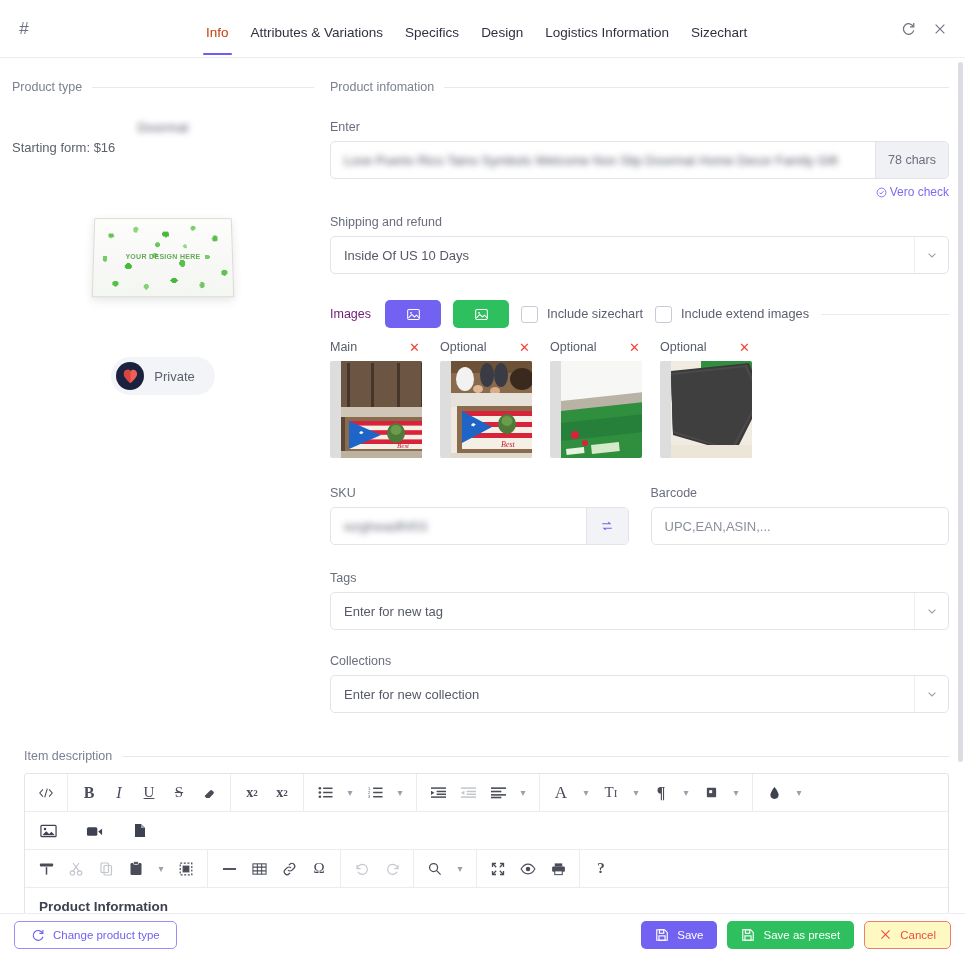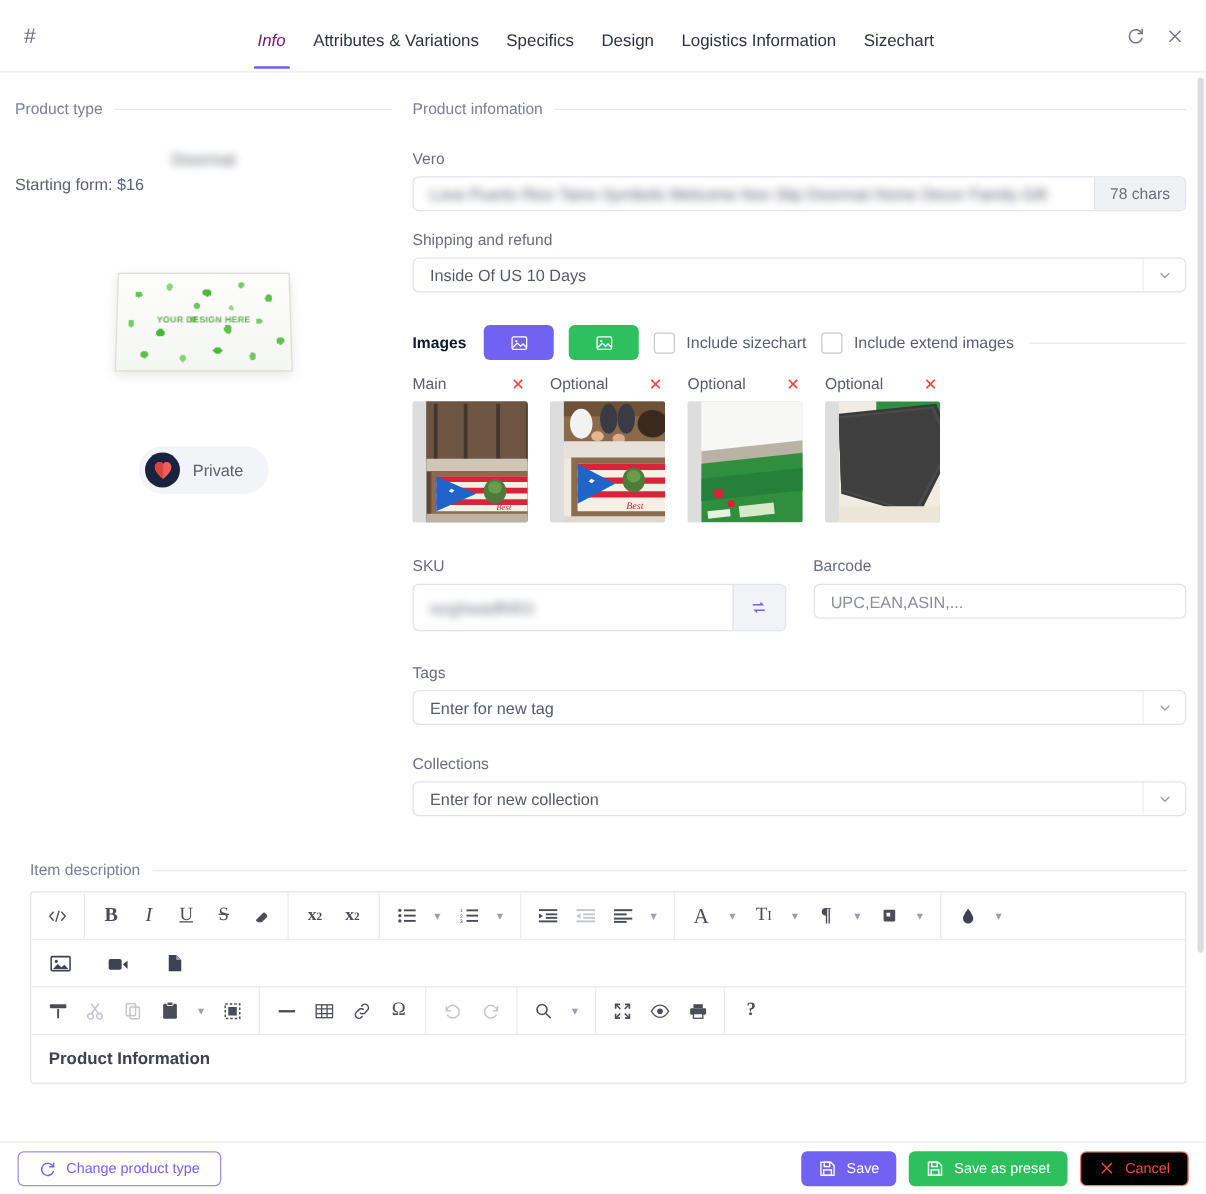--- a/index.html
+++ b/index.html
@@ -39,21 +39,21 @@
     font-size: 13.5px;
     color: #2f3240;
     padding-bottom: 8px;
     position: relative;
     cursor: pointer;
     white-space: nowrap;
     line-height: 1;
     align-self: flex-end;
     margin-bottom: 10px;
   }
-  .tab.active { color: #701a75; font-style: italic; }
+  .tab.active { color: #c2410c; }
   .tab.active::after {
     content: "";
     position: absolute;
     left: -3px; right: -3px; bottom: -8px;
     height: 2.5px;
     background: #6d5cf5;
     border-radius: 2px;
   }
   .topbar-actions {
     position: absolute;
@@ -156,21 +156,21 @@
     display: flex; align-items: center; justify-content: center;
     flex: 0 0 28px;
   }
   .privacy-label { font-size: 13px; color: #5b5f6d; }
 
   
   .right-col { flex: 1; padding-right: 16px; min-width: 0; }
   .field { margin-bottom: 16px; }
   .flabel { font-size: 12.5px; color: #6a6e7e; margin-bottom: 7px; }
   .inp {
-    height: 28px;
+    height: 38px;
     border: 1px solid #e2e4ea;
     border-radius: 5px;
     background: #fff;
     display: flex; align-items: center;
     font-size: 13px;
     padding: 0 13px;
     color: #8b8f9c;
     position: relative;
   }
   .inp.with-count { padding: 0; }
@@ -205,21 +205,21 @@
     color: #9aa0ae;
     border-left: 1px solid #eceef2;
     align-self: stretch;
   }
 
   
   .images-row {
     display: flex; align-items: center; gap: 12px;
     margin: 26px 0 12px 0;
   }
-  .images-label { font-size: 12.5px; color: #0f172a; margin-right: 2px; font-weight: bold; }
+  .images-label { font-size: 12.5px; color: #701a75; margin-right: 2px; }
   .img-btn {
     width: 56px; height: 28px; border-radius: 5px;
     display: flex; align-items: center; justify-content: center;
     cursor: pointer;
   }
   .img-btn.purple { background: #7262f2; }
   .img-btn.green { background: #2ec05e; }
   .chk-wrap { display: flex; gap: 9px; cursor: pointer; }
   .chk {
     width: 17px; height: 17px;
@@ -321,21 +321,21 @@
     border-radius: 5px;
     display: inline-flex; align-items: center; gap: 8px;
     padding: 0 14px;
     font-size: 11.5px;
     cursor: pointer;
     white-space: nowrap;
   }
   .btn-outline-purple { border: 1px solid #9b8ef6; color: #7262f2; background: #fff; padding: 0 16px; }
   .btn-purple { background: #7262f2; color: #fff; }
   .btn-green { background: #2ec05e; color: #fff; }
-  .btn-outline-red { border: 1px solid #f07b72; color: #ef4b3c; background: #000000; }
+  .btn-outline-red { border: 1px solid #f07b72; color: #ef4b3c; background: #fef9c3; }
   .spacer { flex: 1; }
 
   
   .vscroll {
     position: absolute;
     top: 0; right: 1px;
     width: 7px;
     height: 855px;
     background: transparent;
   }
@@ -407,24 +407,31 @@
       </div>
     </div>
 
     <div class="right-col">
       <div class="section-head">
         <span>Product infomation</span>
         <span class="rule"></span>
       </div>
 
       <div class="field">
-        <div class="flabel">Vero</div>
+        <div class="flabel">Enter</div>
         <div class="inp with-count">
           <div class="val blurred">Love Puerto Rico Taino Symbols Welcome Non Slip Doormat Home Decor Family Gift</div>
           <div class="counter">78 chars</div>
+        </div>
+        <div class="verocheck">
+          <svg width="11" height="11" viewBox="0 0 14 14" fill="none" stroke="currentColor" stroke-width="1.2">
+            <circle cx="7" cy="7" r="5.6"></circle>
+              <path d="M4.5 7.2l1.7 1.7 3.4-3.6"></path>
+          </svg>
+          <span>Vero check</span>
         </div>
       </div>
 
       <div class="field" style="margin-top:14px">
         <div class="flabel">Shipping and refund</div>
         <div class="inp" style="padding:0">
           <div class="val">Inside Of US 10 Days</div>
           <div class="sel-caret">
             <svg width="12" height="12" viewBox="0 0 14 14" fill="none" stroke="currentColor" stroke-width="1.3">
               <path d="M3 5.3l4 4 4-4"></path>

